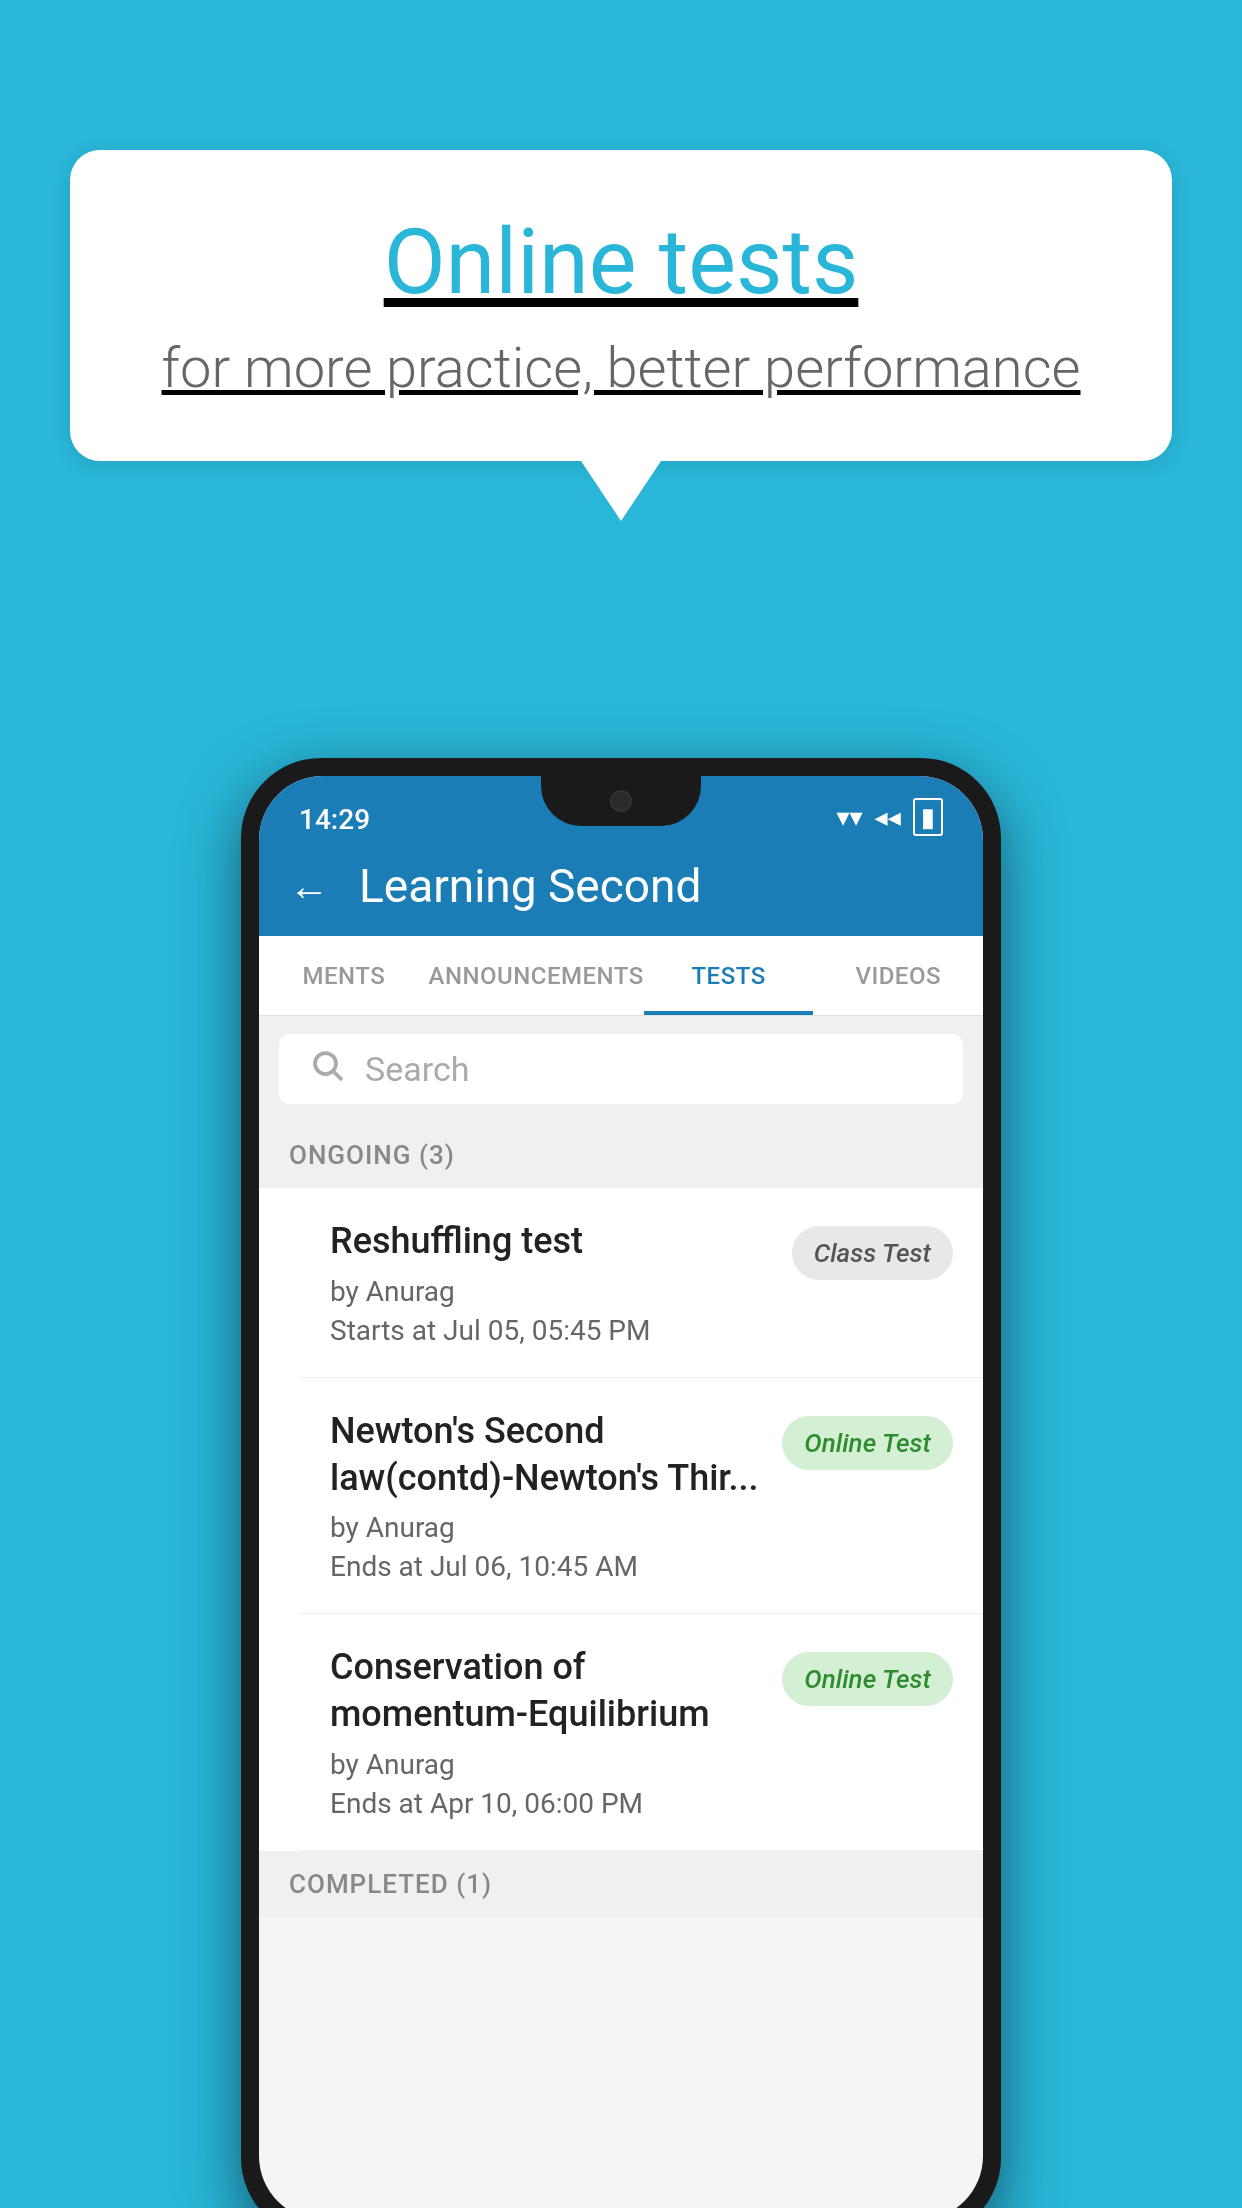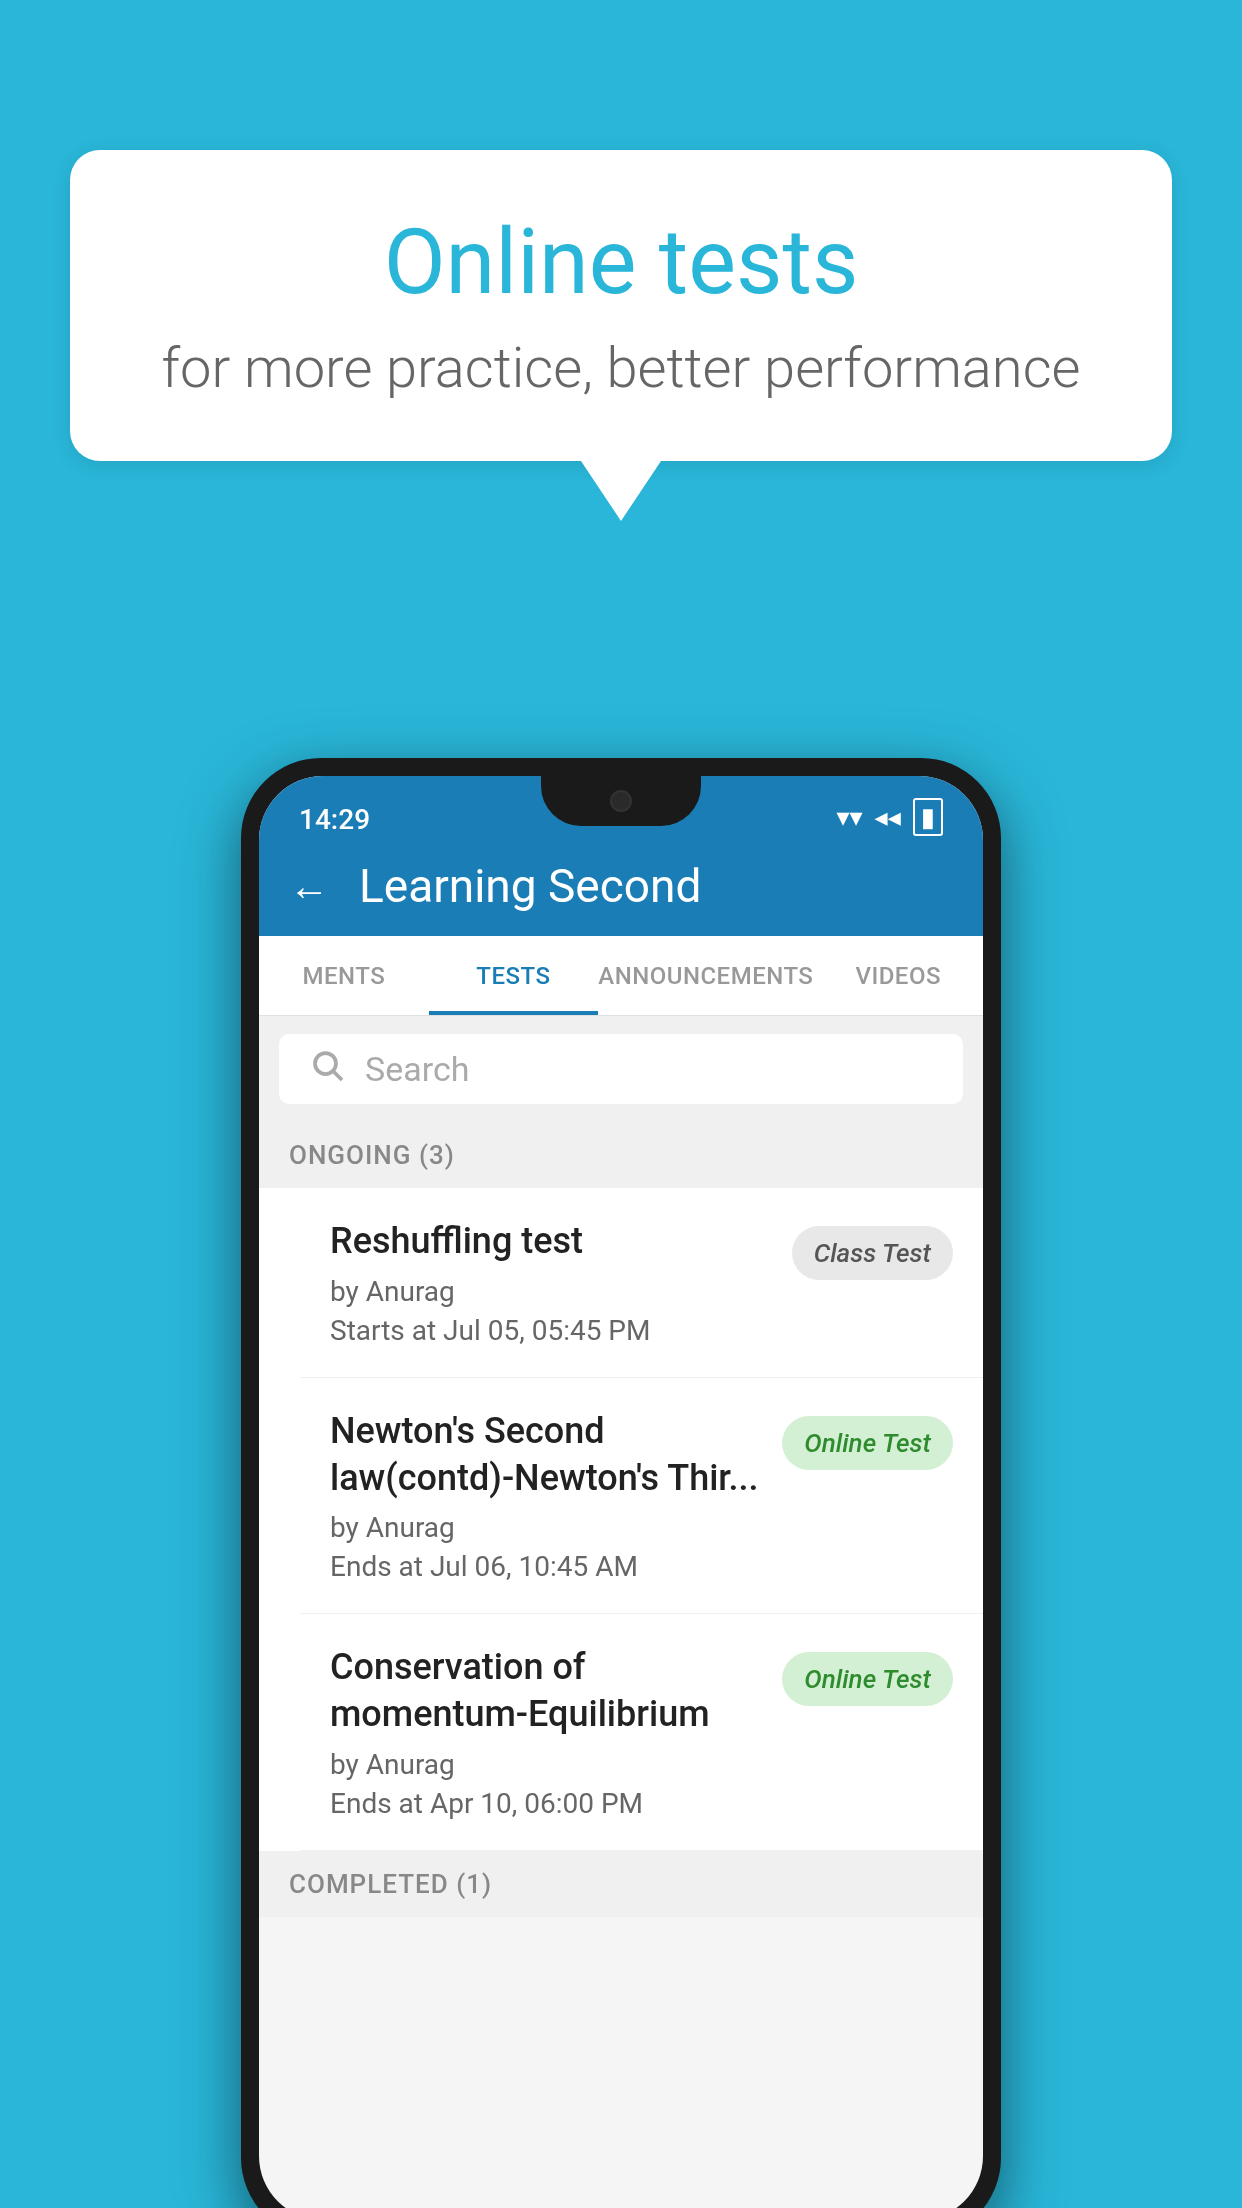--- a/index.html
+++ b/index.html
@@ -25,20 +25,21 @@
       align-items: center;
     }
 
     .speech-bubble {
       background: white;
       border-radius: 30px;
       padding: 60px 80px;
       width: 100%;
       text-align: center;
       box-shadow: 0 4px 20px rgba(0,0,0,0.1);
+      text-decoration: underline;
     }
 
     .speech-bubble-title {
       font-size: 90px;
       color: #29b6d8;
       font-weight: 400;
       margin-bottom: 20px;
     }
 
     .speech-bubble-subtitle {
@@ -344,25 +345,25 @@
 
     <div class="app-header">
       <span class="back-arrow">←</span>
       <span class="app-title">Learning Second</span>
     </div>
 
     <div class="tab-bar">
       <div class="tab-item">
         <span>MENTS</span>
       </div>
+      <div class="tab-item">
+        <span>ANNOUNCEMENTS</span>
+      </div>
       <div class="tab-item active">
         <span>TESTS</span>
-      </div>
-      <div class="tab-item">
-        <span>ANNOUNCEMENTS</span>
       </div>
       <div class="tab-item">
         <span>VIDEOS</span>
       </div>
     </div>
 
     <div class="content-area">
 
       <div class="search-container">
         <div class="search-box">

